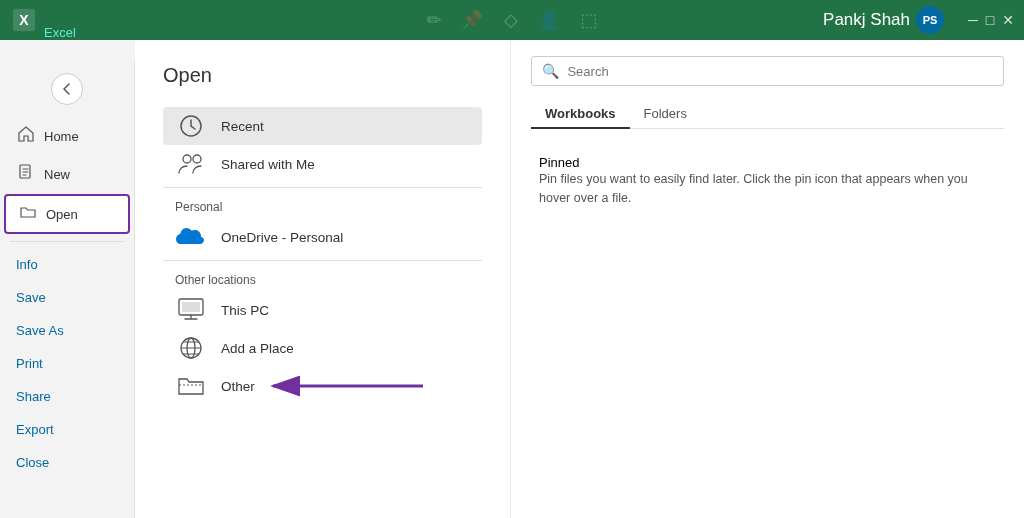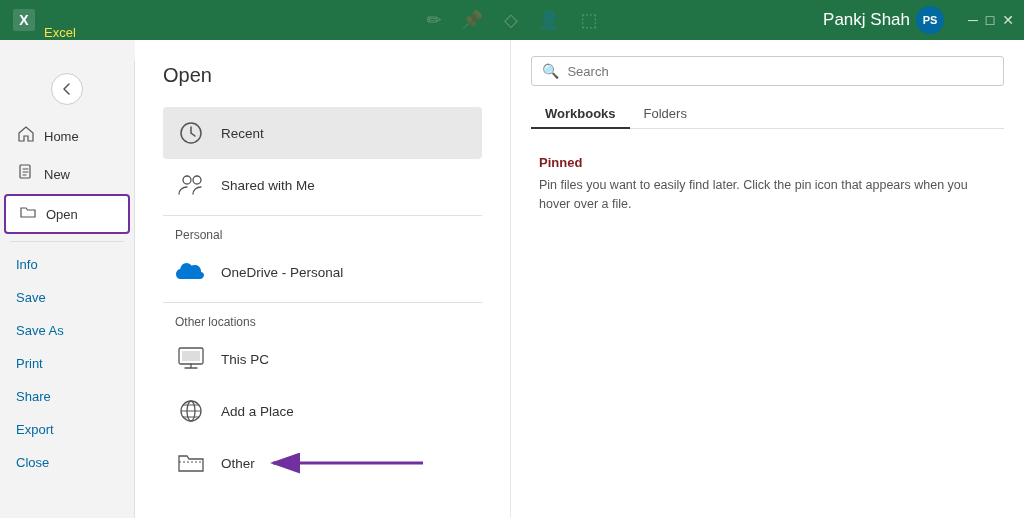--- a/index.html
+++ b/index.html
@@ -24,21 +24,21 @@
       position: relative;
     }
     .title-bar-logo {
       width: 28px;
       height: 28px;
       display: flex;
       align-items: center;
       justify-content: center;
     }
     .title-bar-app-name {
-      color: #fde047;
+      color: #5eead4;
       font-size: 13px;
       margin-left: 6px;
       margin-top: 24px;
     }
     .title-bar-user {
       display: flex;
       align-items: center;
       gap: 6px;
       position: absolute;
       right: 80px;
@@ -155,21 +155,21 @@
     .open-title {
       font-size: 20px;
       font-weight: 400;
       color: #333;
       margin-bottom: 20px;
     }
     .location-item {
       display: flex;
       align-items: center;
       gap: 14px;
-      padding: 10px 12px;
+      padding: 3px 12px;
       cursor: pointer;
       border-radius: 4px;
       font-size: 13.5px;
       color: #333;
     }
     .location-item.selected {
       background: #e8e8e8;
     }
     .location-icon {
       width: 32px;
@@ -252,23 +252,23 @@
       align-items: center;
     }
     .file-icon-col { width: 24px; flex-shrink: 0; }
     .file-name-col { flex: 1; font-weight: 500; color: #333; }
     .file-date-col { width: 140px; flex-shrink: 0; text-align: right; }
     .pinned-section {
       padding: 14px 8px 6px 8px;
     }
     .pinned-title {
       font-size: 13px;
-      font-weight: 700;
-      color: #7f1d1d;
-      margin-bottom: 6px;
+      font-weight: 400;
+      color: #000000;
+      margin-bottom: 0;
     }
     .pinned-desc {
       font-size: 12.5px;
       color: #555;
       line-height: 1.5;
     }
 
     
     .title-bg-icons {
       position: absolute;

